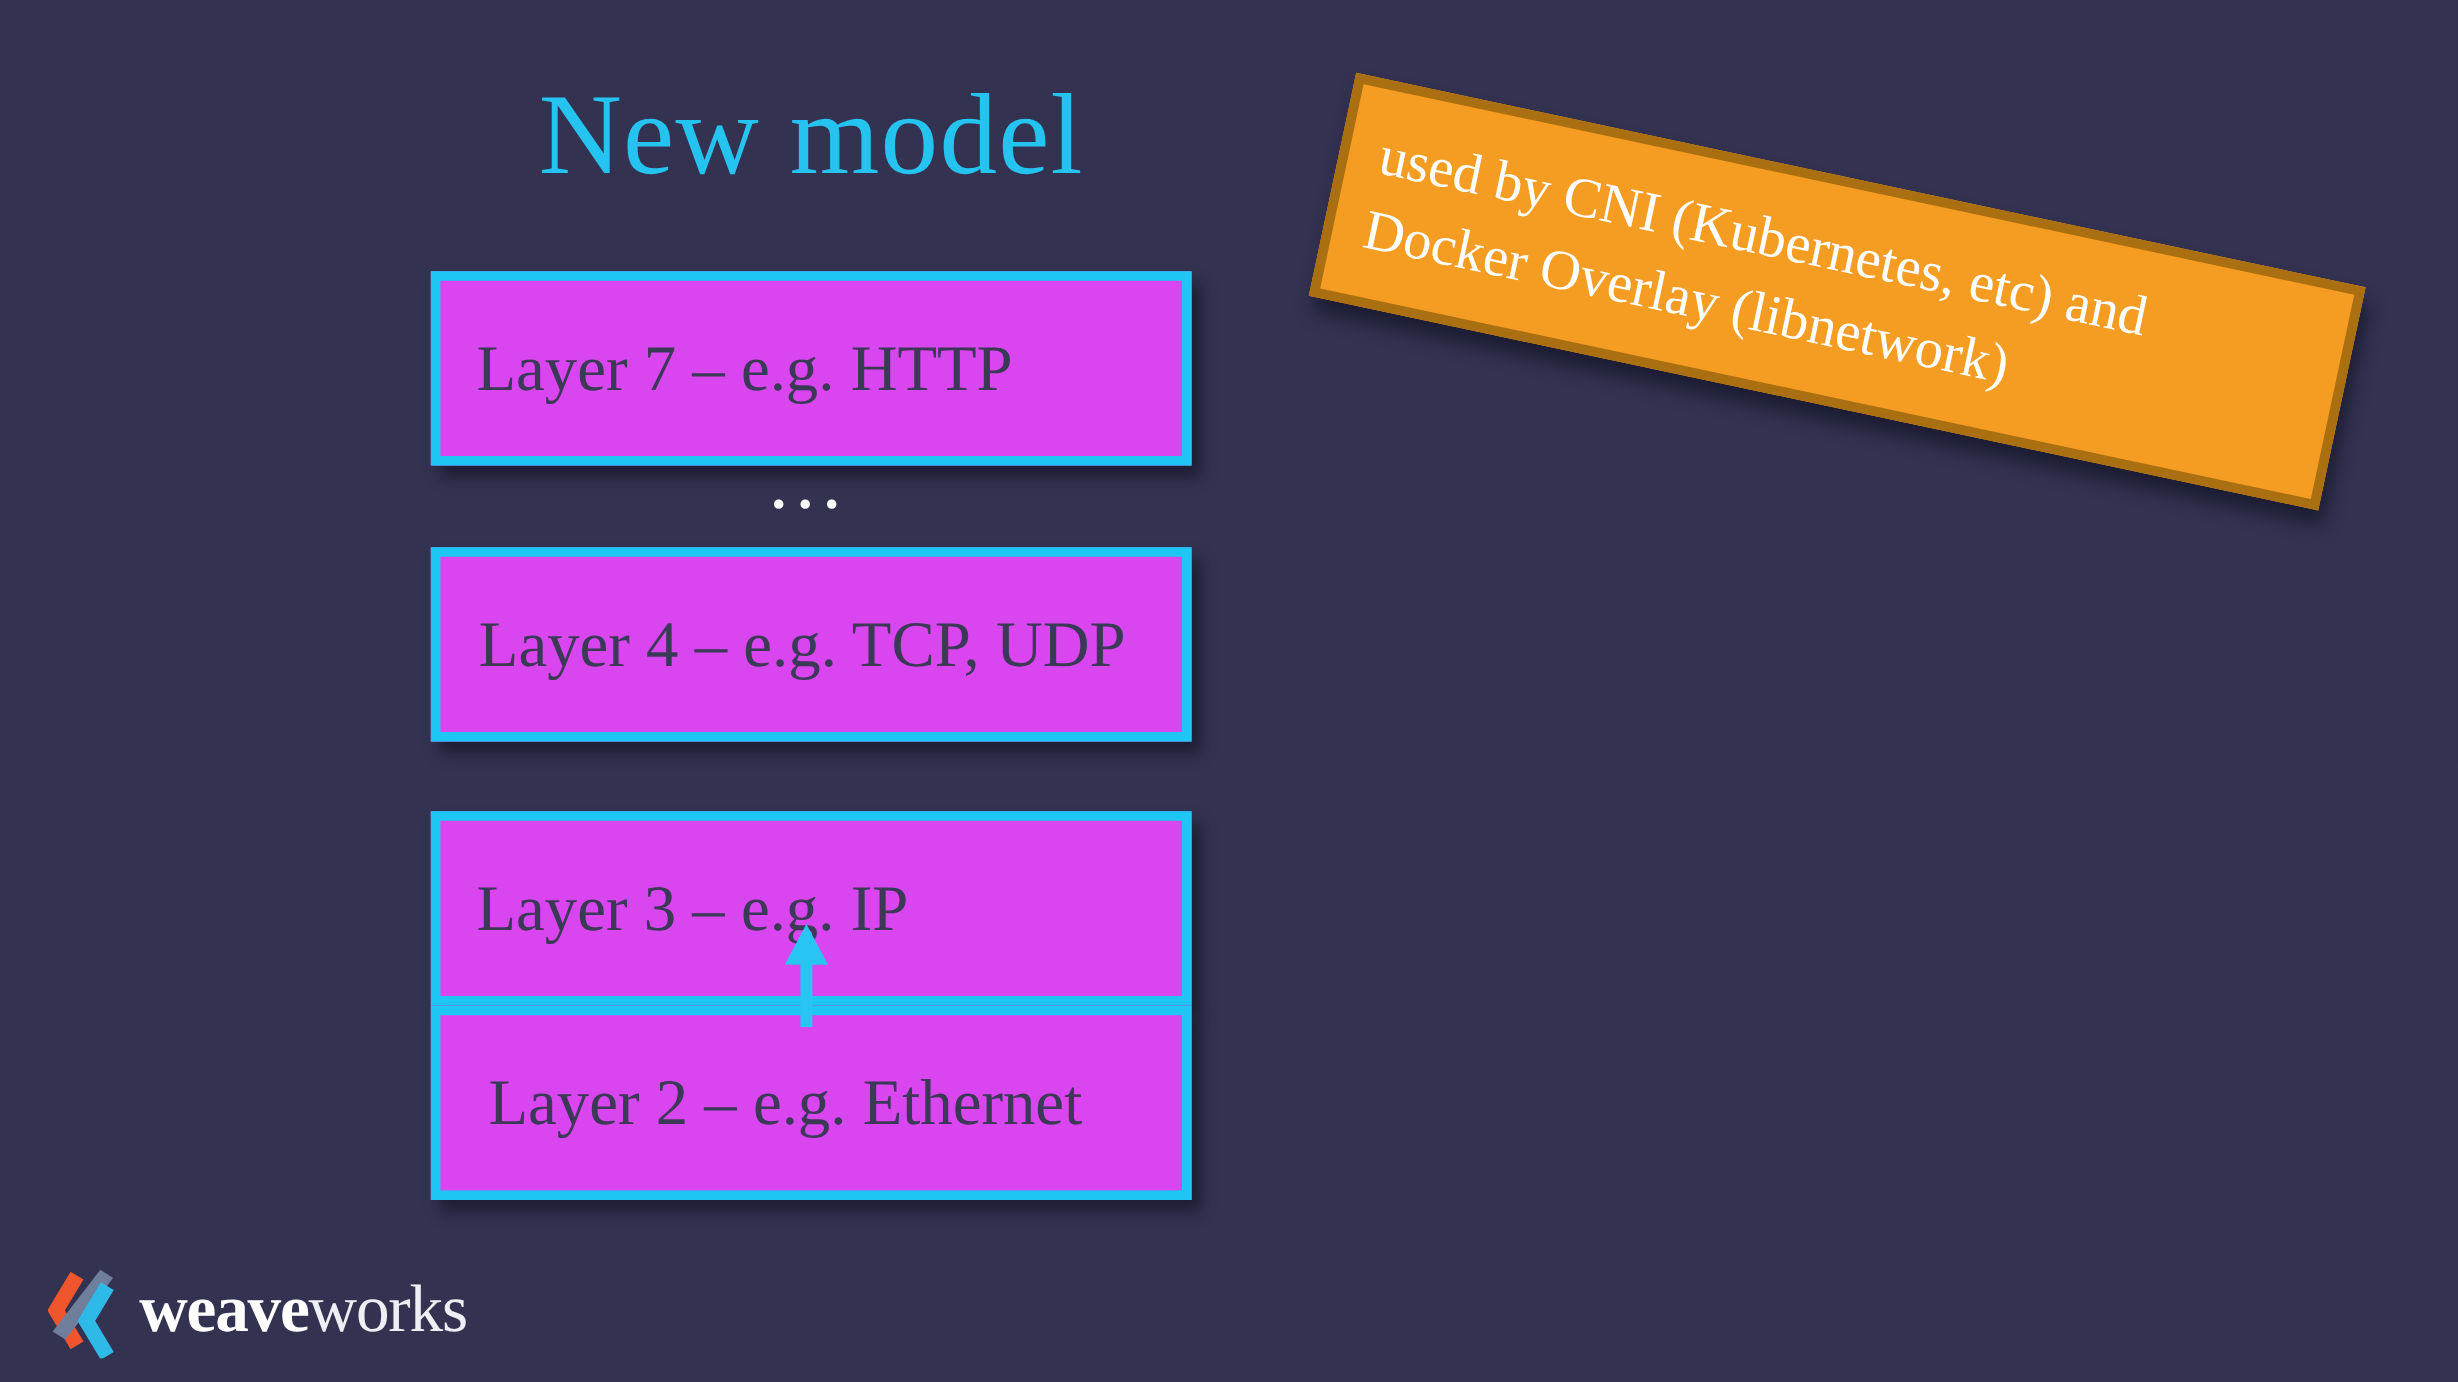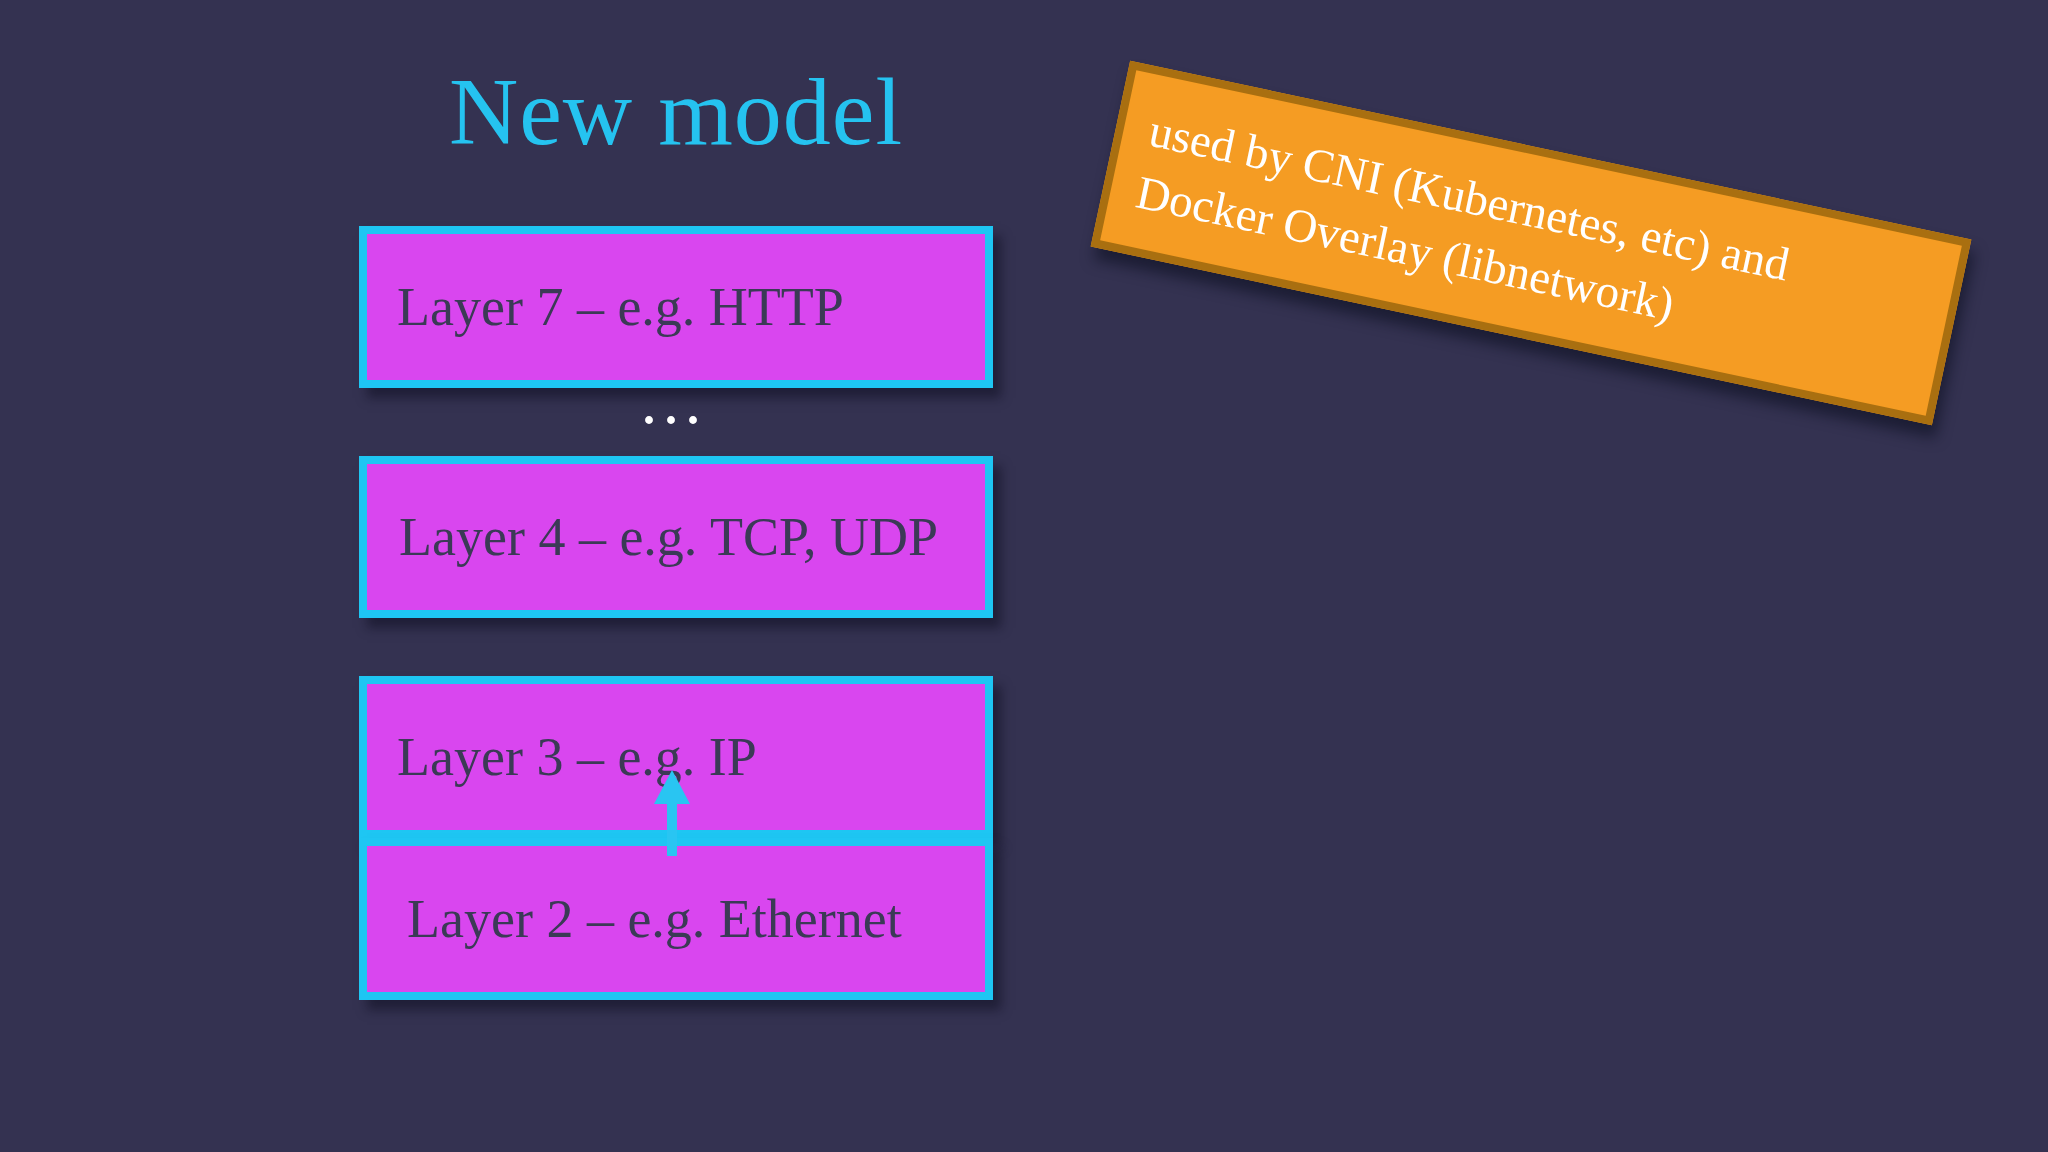--- a/index.html
+++ b/index.html
@@ -148,14 +148,24 @@
     <rect x="17" y="28" width="10" height="58" fill="#29C5F2"></rect>
     <polygon points="22,0 4,34 40,34" fill="#29C5F2"></polygon>
   </svg>
 
   <div class="banner">
     <div>used by CNI (Kubernetes, etc) and</div>
     <div>Docker Overlay (libnetwork)</div>
   </div>
 
 
+  <div class="logo">
+    <svg width="62" height="76" viewBox="0 0 64 78" xmlns="http://www.w3.org/2000/svg">
+      <polyline points="25,7 7,37 25,67" fill="none" stroke="#F1552D" stroke-width="13"></polyline>
+      <polygon points="45,2 56,9 15,62 4,55" fill="#6F7E9B"></polygon>
+      <polyline points="51,16 33,46 51,76" fill="none" stroke="#2FB9E6" stroke-width="13"></polyline>
+    </svg>
+    <div class="wordmark">
+      <span class="word-bold">weave</span><span class="word-light">works</span>
+    </div>
+  </div>
 
 </div>
 
 </body></html>

